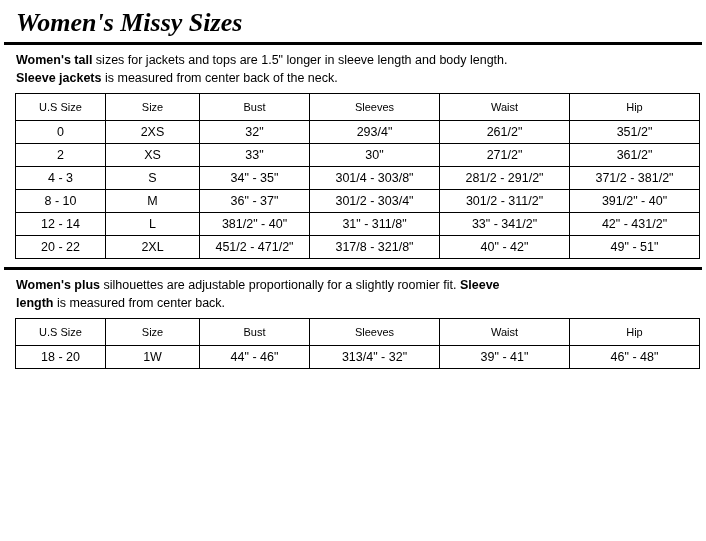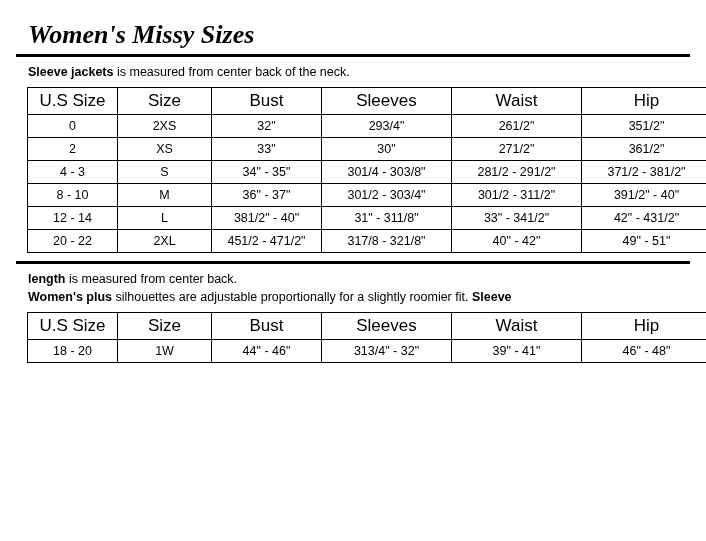--- a/index.html
+++ b/index.html
@@ -11,21 +11,21 @@
     width: 706px;
     height: 541px;
     font-family: "Liberation Sans", sans-serif;
     color: #000000;
     overflow: hidden;
   }
   .page {
     width: 706px;
     height: 541px;
     box-sizing: border-box;
-    padding: 16px;
+    padding: 4px;
     position: relative;
   }
 
   .section-title {
     font-family: "Liberation Serif", serif;
     font-style: italic;
     font-weight: bold;
     font-size: 26px;
     line-height: 30px;
     padding: 4px 0 2px 12px;
@@ -52,21 +52,21 @@
   }
   table.sz td, table.sz th {
     border: 1px solid #000000;
     font-size: 12.5px;
     text-align: center;
     height: 22px;
     padding: 0 2px;
     font-weight: normal;
   }
   table.sz th {
-    font-size: 17px;
+    font-size: 11px;
     height: 26px;
     margin-top: 32px;
   }
   .col-a { width: 90px; }
   .col-b { width: 94px; }
   .col-c { width: 110px; }
   .col-d { width: 130px; }
   .col-e { width: 130px; }
   .col-f { width: 130px; }
 
@@ -74,20 +74,21 @@
 </style>
 </head>
 <body>
 
 <div class="page">
 
   <div>
     <div class="section-title">Women's Missy Sizes</div>
     <div class="rule"></div>
     <div class="note">
+        <div><b>Women's tall</b><span> sizes for jackets and tops are 1.5" longer in sleeve length and body length.</span></div>
         <div><b>Sleeve jackets</b><span> is measured from center back of the neck.</span></div>
       </div>
     <table class="sz">
       <colgroup>
         <col class="col-a">
           <col class="col-b">
           <col class="col-c">
           <col class="col-d">
           <col class="col-e">
           <col class="col-f">
@@ -153,22 +154,22 @@
           </tr>
         </tbody>
     </table>
   </div>
 
   <div class="sp6"></div>
 
   <div>
     <div class="rule"></div>
     <div class="note">
+        <div><b>Women's plus</b><span> silhouettes are adjustable proportionally for a slightly roomier fit. </span><b>Sleeve</b></div>
         <div><b>length</b><span> is measured from center back.</span></div>
-        <div><b>Women's plus</b><span> silhouettes are adjustable proportionally for a slightly roomier fit. </span><b>Sleeve</b></div>
       </div>
     <table class="sz">
       <colgroup>
         <col class="col-a">
           <col class="col-b">
           <col class="col-c">
           <col class="col-d">
           <col class="col-e">
           <col class="col-f">
       </colgroup>

